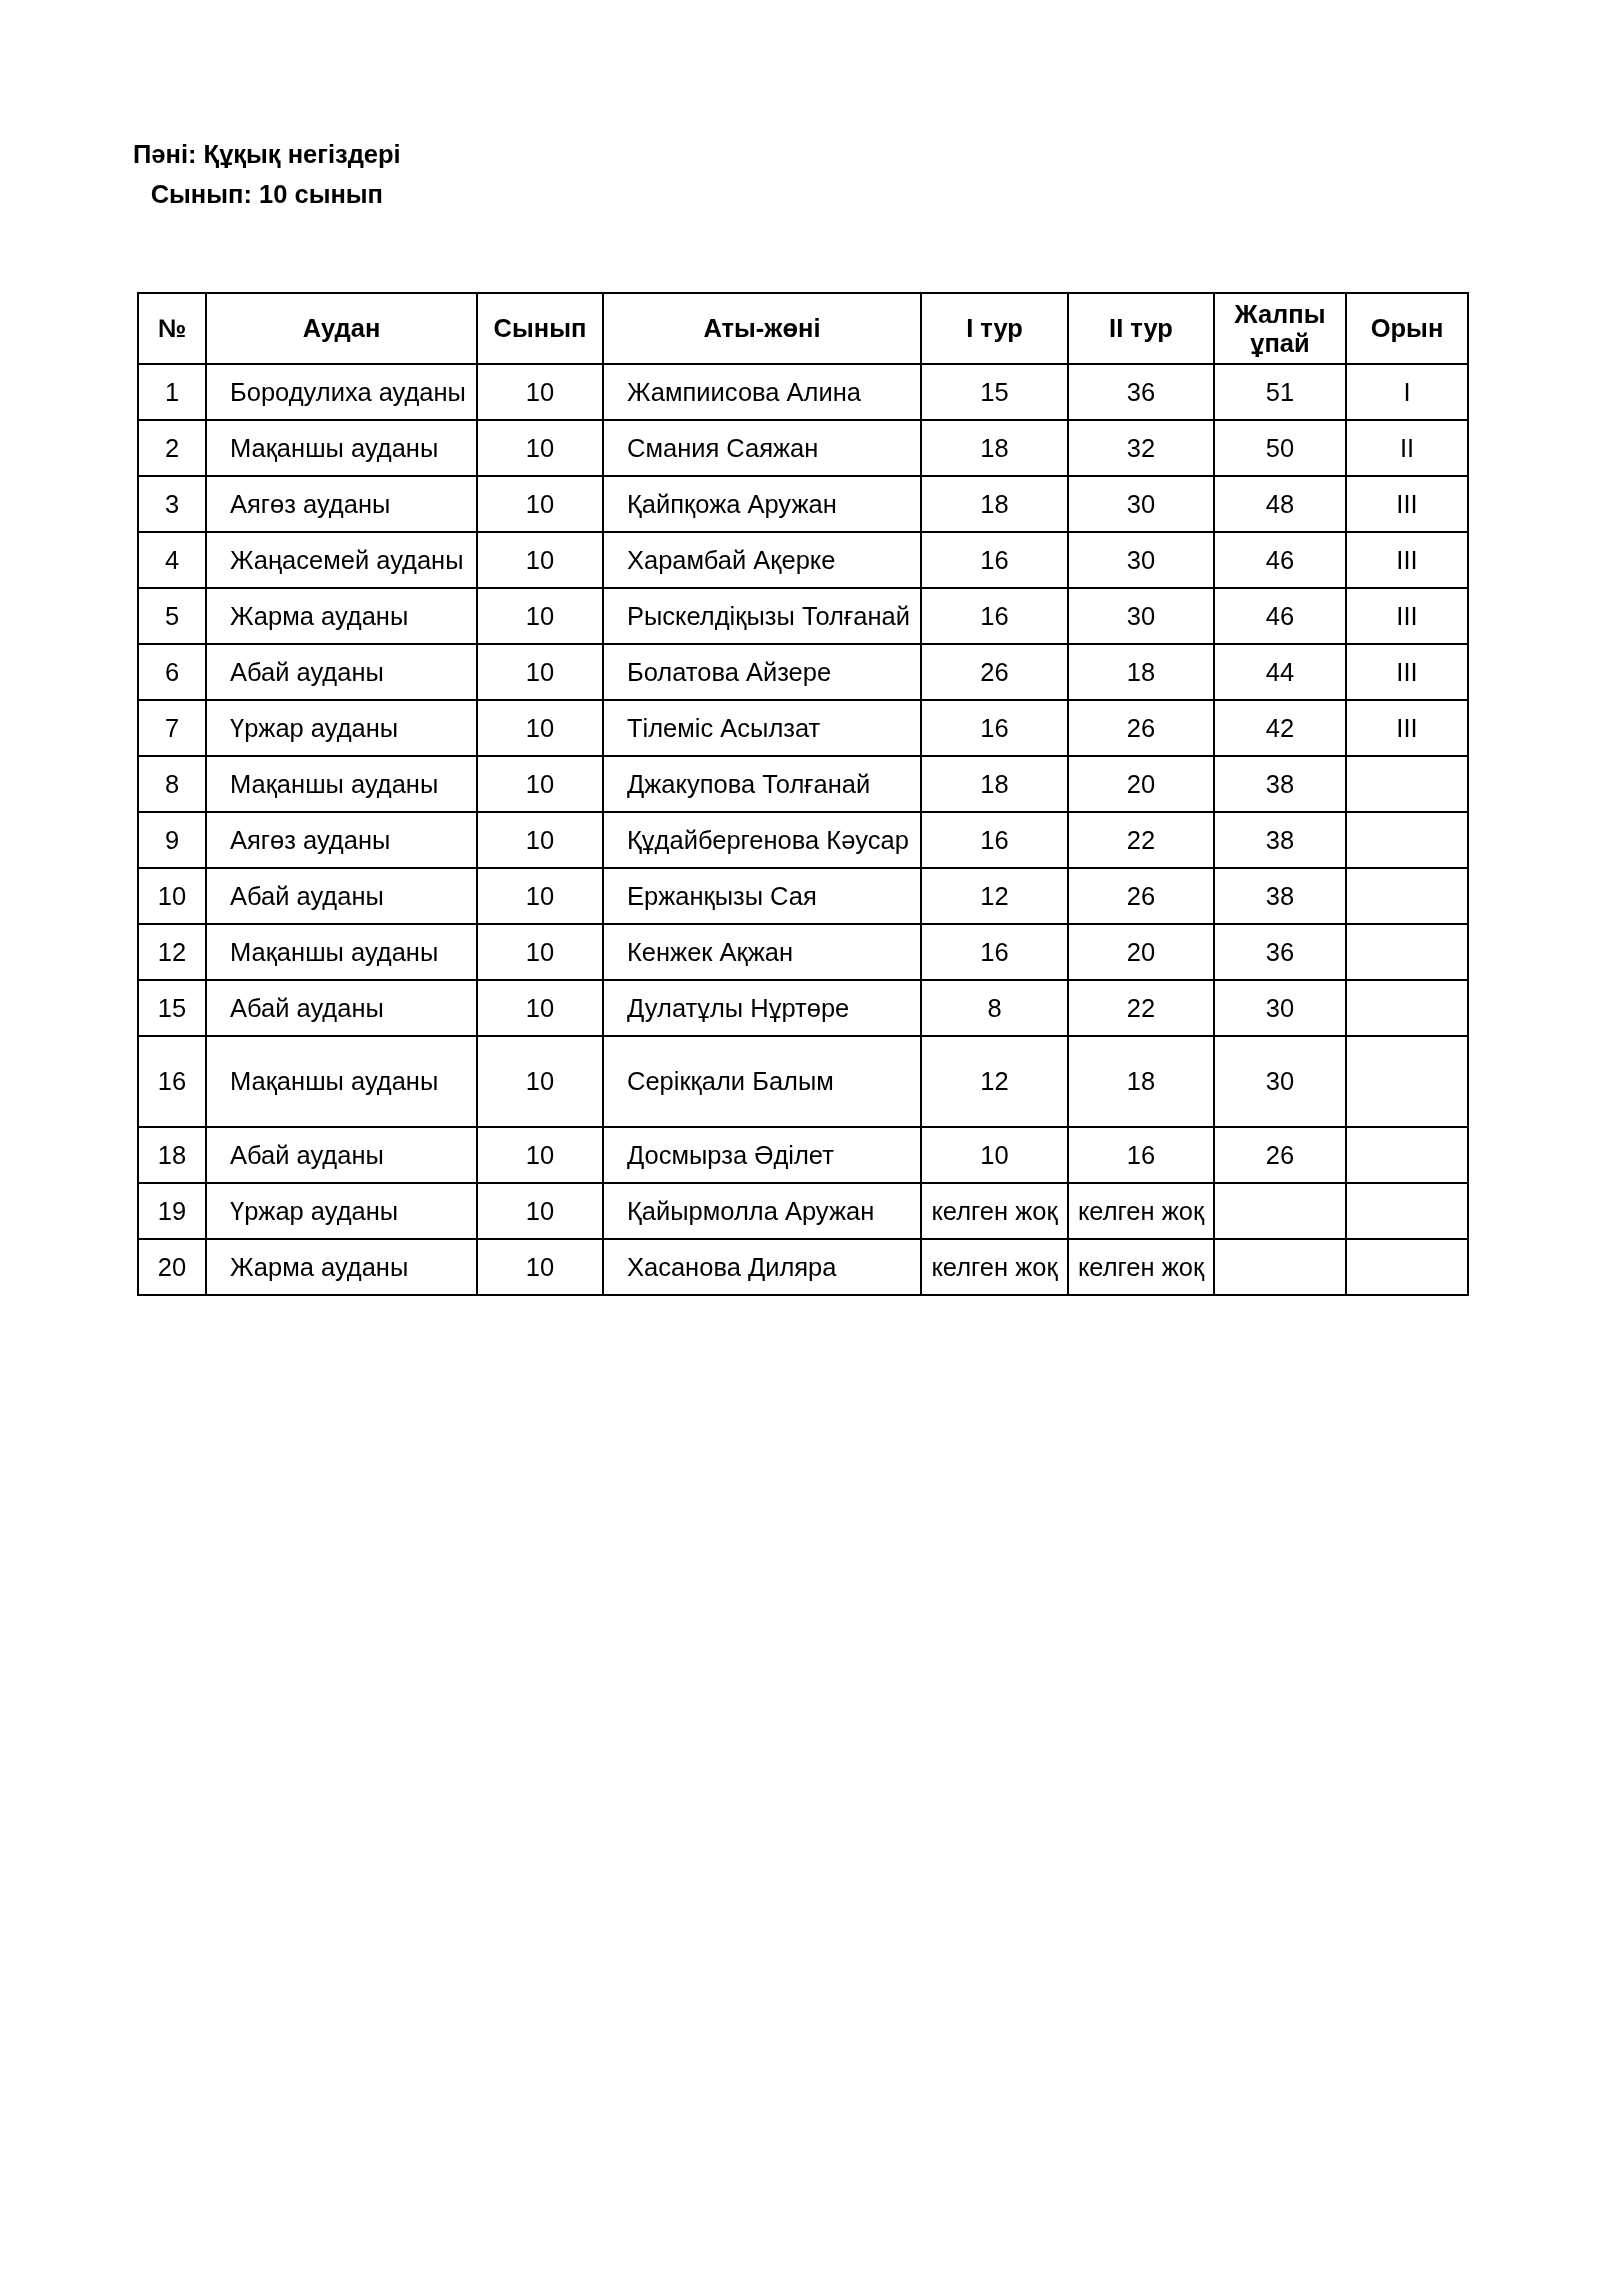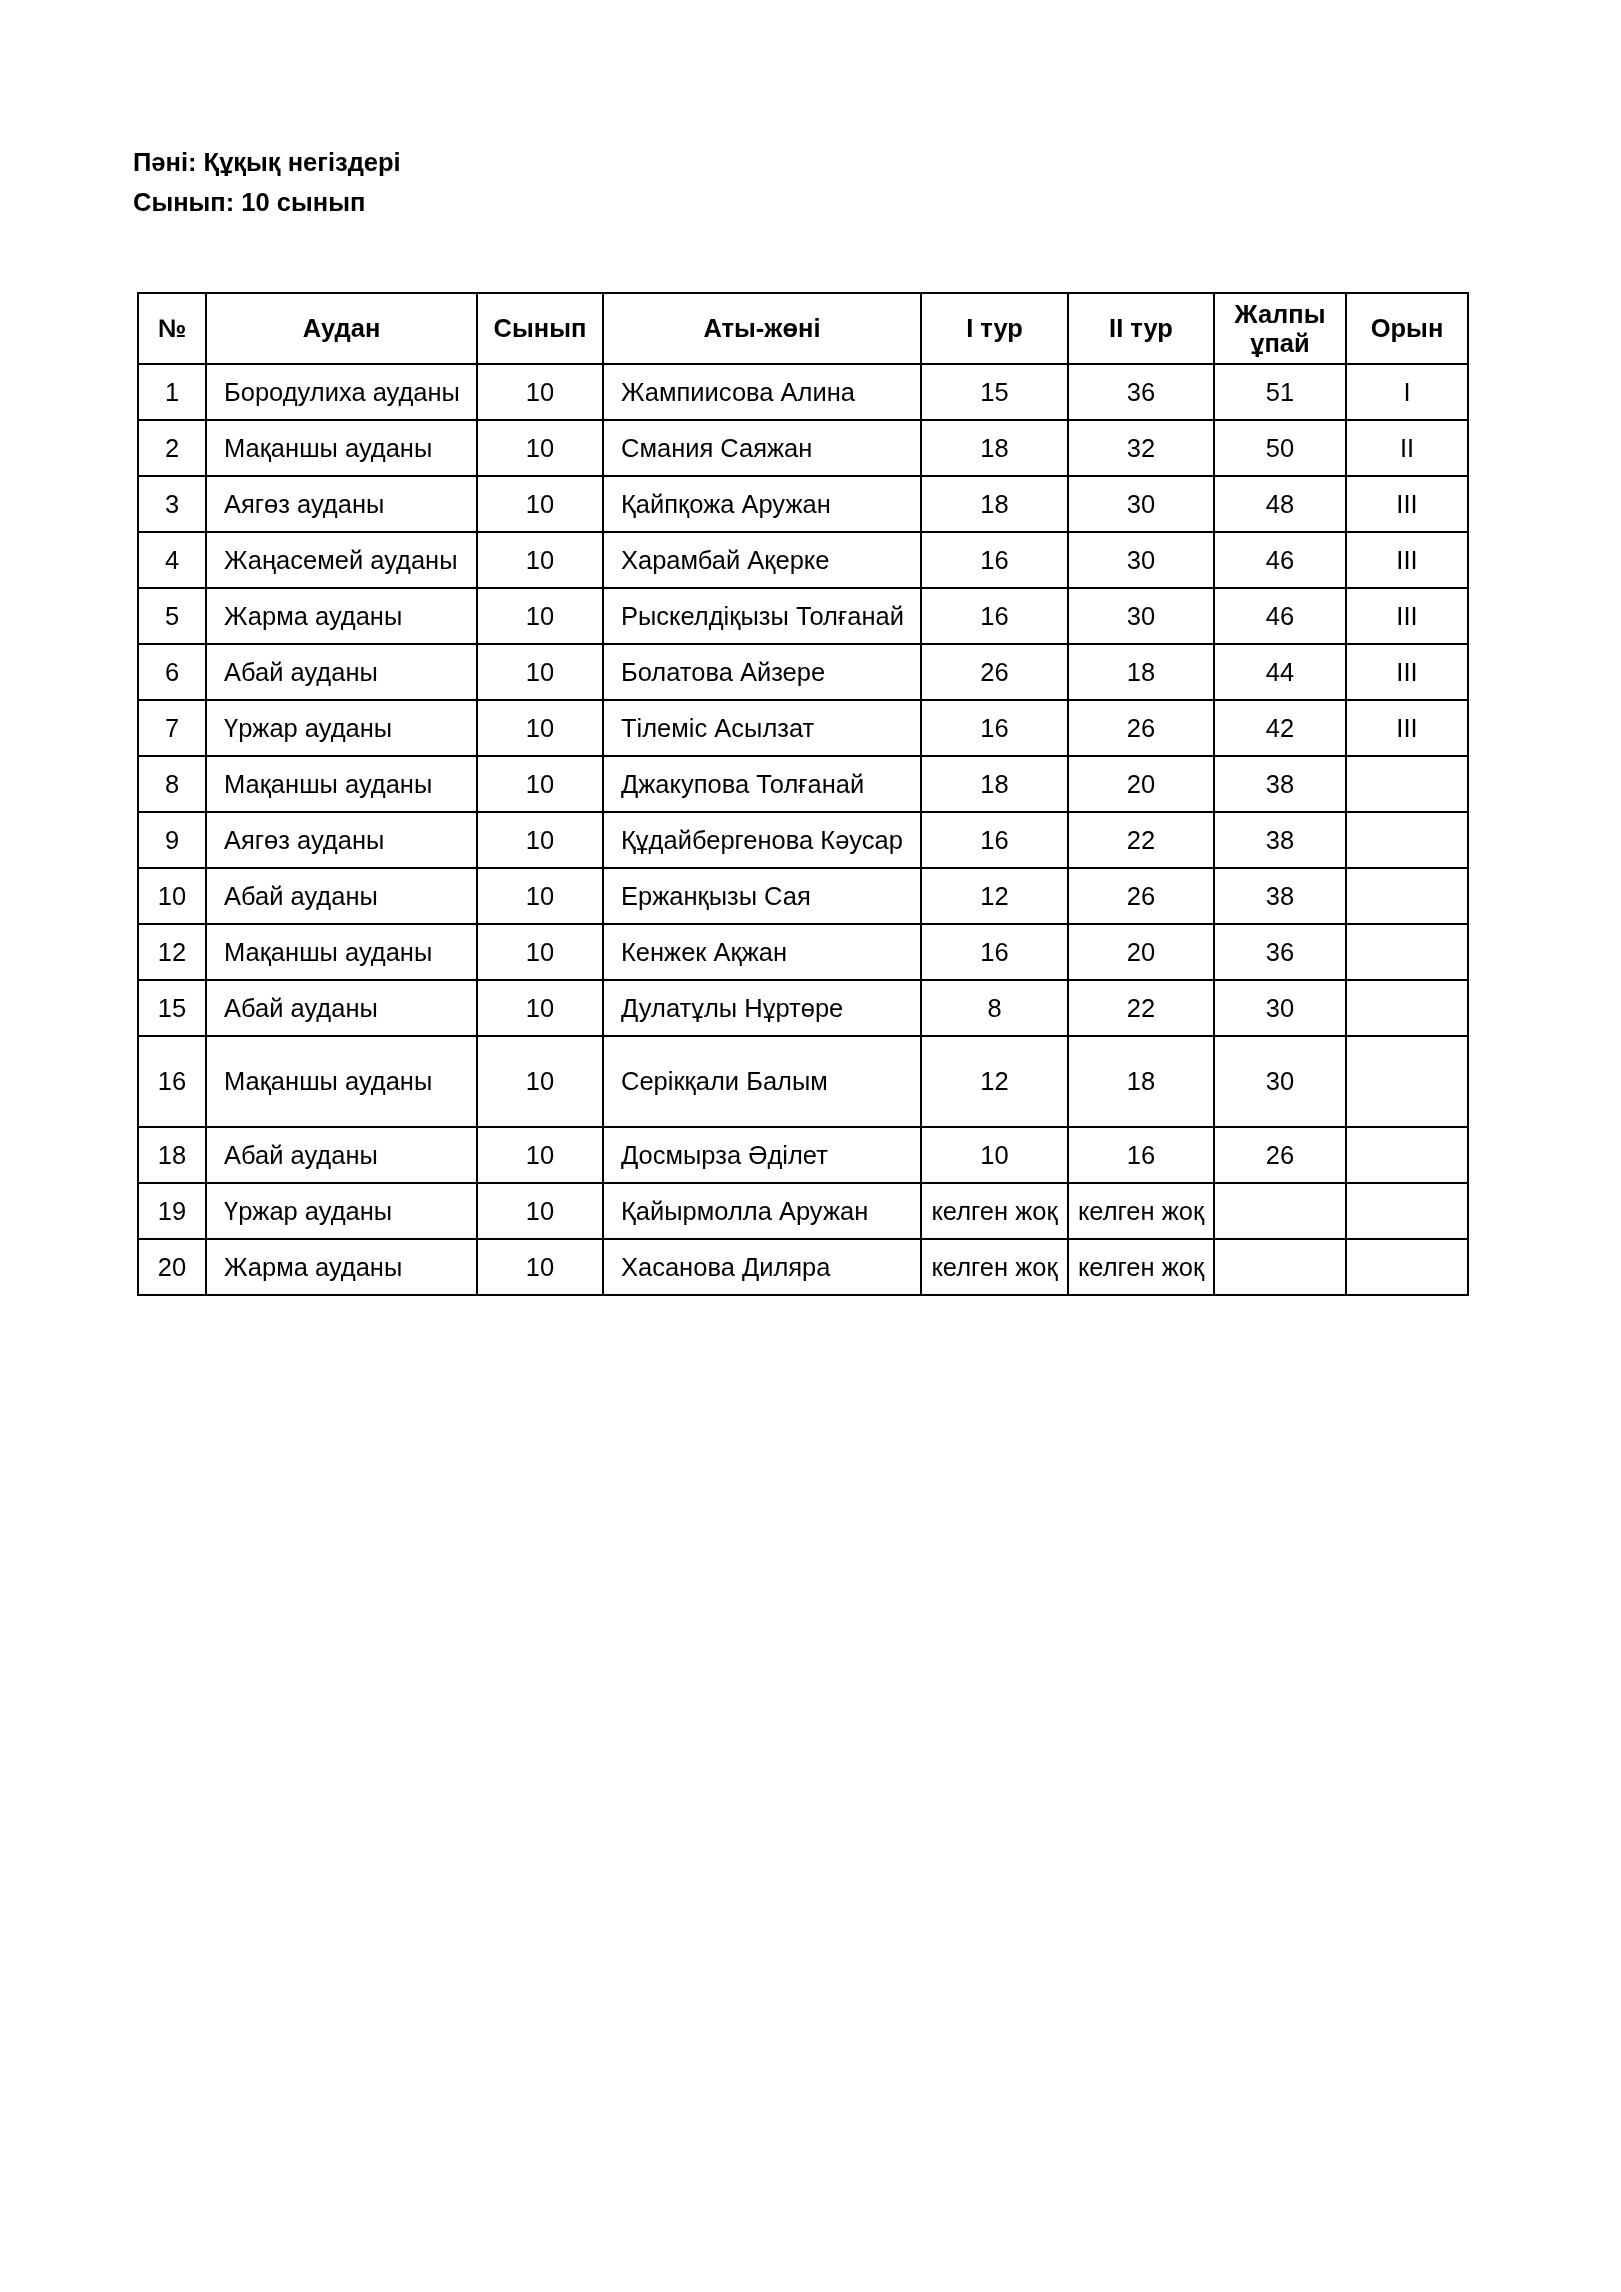--- a/index.html
+++ b/index.html
@@ -13,25 +13,26 @@
   .page {
     position: relative;
     width: 1621px;
     height: 2293px;
     background: #ffffff;
     overflow: hidden;
   }
   .doc-titles {
     position: absolute;
     left: 133px;
-    top: 142px;
+    top: 134px;
     font-weight: bold;
     font-size: 25.5px;
     line-height: 40px;
     white-space: nowrap;
+    text-align: center;
   }
   table.results-table {
     position: absolute;
     left: 137px;
     top: 292px;
     border-collapse: collapse;
     table-layout: fixed;
     font-size: 25.5px;
   }
   .results-table th,
@@ -59,21 +60,21 @@
   .results-table td.col-2,
   .results-table td.col-4,
   .results-table td.col-5,
   .results-table td.col-6,
   .results-table td.col-7 {
     text-align: center;
   }
   .results-table td.col-1,
   .results-table td.col-3 {
     text-align: left;
-    padding-left: 17px;
+    padding-left: 23px;
   }
 </style>
 </head>
 <body>
 
 <div class="page">
 
   <div class="doc-titles">
     <div>Пәні: Құқық негіздері</div>
     <div>Сынып: 10 сынып</div>

